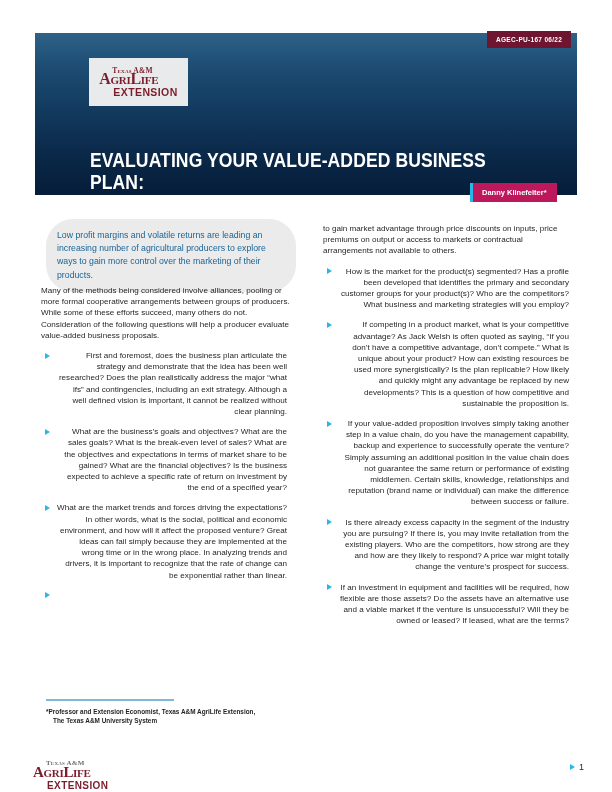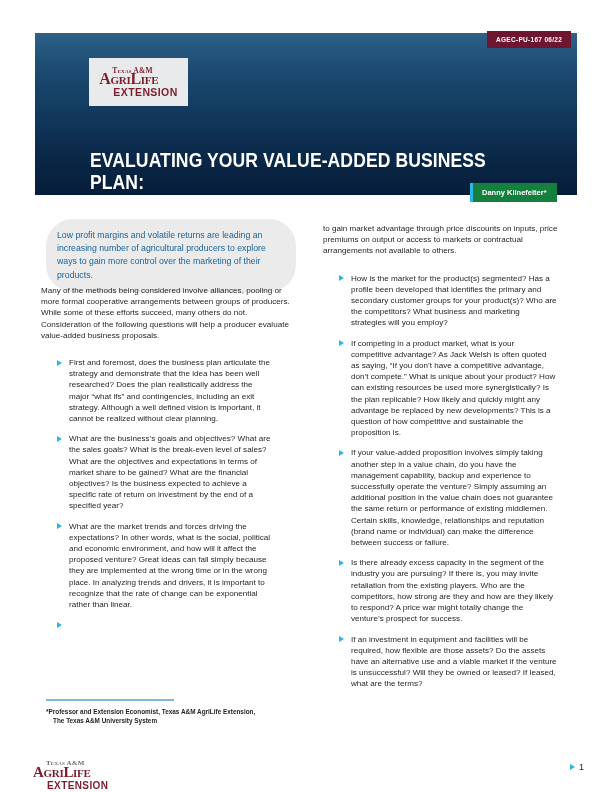--- a/index.html
+++ b/index.html
@@ -62,21 +62,21 @@
     letter-spacing:.1px;
     text-transform:uppercase;
     transform:scaleX(.90);
     transform-origin:left center;
     margin:0;
   }
   .doc-title .l2{display:block;}
 
   .byline{
     position:absolute;left:470px;top:183px;
-    background:#15803d;
+    background:#be185d;
     color:#ffffff;
     font-size:7.5px;font-weight:bold;
     padding:5px 10px 5px 9px;
     border-left:3px solid #29b6e8;
     white-space:nowrap;
   }
 
   
   .callout{
     position:absolute;left:46px;top:219px;width:250px;
@@ -101,21 +101,21 @@
     width:250px;
     font-size:8.1px;
     line-height:1.385;
     color:#231f20;
   }
   .col-left{left:41px;top:285px;}
   .col-right{left:323px;top:223px;}
 
   .para{margin:0 0 9px 0;text-align:left;}
 
-  ul.bullets{list-style:none;margin:16px;padding:0;}
+  ul.bullets{list-style:none;margin:4px;padding:0;text-align:right;}
   ul.bullets li{
     position:relative;
     padding-left:12px;
     margin-bottom:9px;
   }
   ul.bullets li .tri{
     position:absolute;left:0;top:2.5px;
     width:0;height:0;
     border-left:5px solid #29b6e8;
     border-top:3.2px solid transparent;

